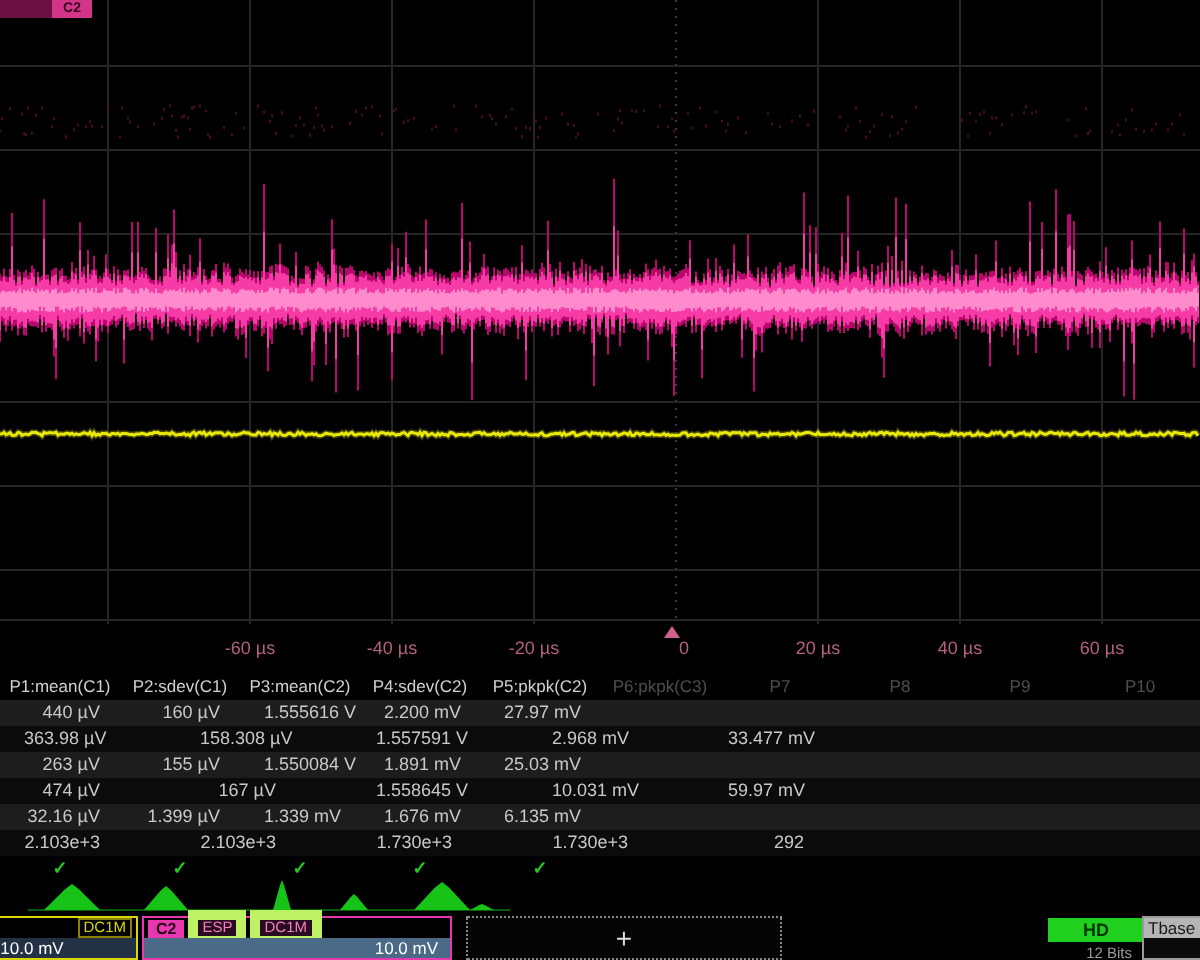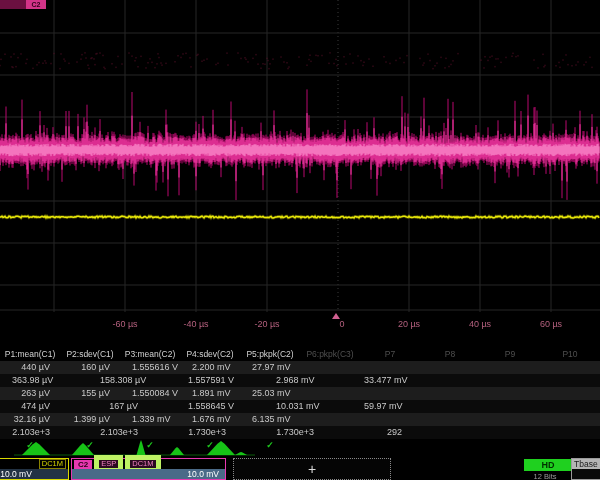--- a/index.html
+++ b/index.html
@@ -12,21 +12,21 @@
   #trace-chip .seg1{width:26px;height:9px;background:#6b1040;}
   #trace-chip .seg2{width:20px;height:9px;background:#d23488;color:#30001c;
                     font-size:7px;line-height:9px;text-align:center;font-weight:bold;}
   
   #axis-row{position:absolute;left:0;top:312px;width:600px;height:25px;background:#000;}
   .axis-label{position:absolute;top:7px;transform:translateX(-50%);font-size:9px;color:#b4607e;white-space:nowrap;}
   #trigger-marker{position:absolute;top:1px;width:0;height:0;transform:translateX(-50%);
                   border-left:4px solid transparent;border-right:4px solid transparent;
                   border-bottom:6px solid #cf6090;}
   
-  #measure-table{position:absolute;left:0;top:337px;width:600px;margin-top:11px;}
+  #measure-table{position:absolute;left:0;top:337px;width:600px;}
   .t-row{display:grid;grid-template-columns:repeat(10,60px);height:13px;line-height:13px;}
   .t-row.header{background:#000;height:13px;}
   .t-row.odd{background:#1d1d1d;}
   .t-row.even{background:#0b0b0b;gap:28px;}
   .t-row.checks{background:#000;height:12px;line-height:12px;}
   .t-cell{overflow:hidden;white-space:nowrap;}
   .t-cell.head{font-size:8.5px;text-align:center;color:#d2d2d2;}
   .t-cell.head.dim{color:#4f4f4f;}
   .t-cell.val{font-size:9px;text-align:right;padding-right:10px;color:#c9c9c9;padding-left:12px;}
   .t-cell.chk{font-size:9px;text-align:center;color:#1ecb1e;font-weight:bold;}
@@ -44,21 +44,21 @@
   #c2-box{left:60px;width:153px;border-color:#e838b0;}
   #c2-box .desc-val{background:#4a6a88;text-align:right;padding-right:6px;}
   .chan-chip{background:#e838b0;color:#2a0018;font-size:8px;font-weight:bold;
              padding:0 4px;line-height:9px;height:9px;}
   .badge-pink{font-size:7.5px;color:#f080c0;background:#2a0a20;border:5px solid #bef264;
               padding:0 2px;line-height:8px;}
   #add-box{left:222px;width:156px;border:1px dotted #888;background:#050505;
            color:#ddd;font-size:14px;display:flex;align-items:center;justify-content:center;}
   #hd-badge{position:absolute;left:513px;top:1px;width:48px;height:12px;background:#1fd01f;
             color:#003300;font-size:9px;font-weight:bold;text-align:center;line-height:12px;}
-  #hd-sub{position:absolute;left:513px;top:14px;width:42px;font-size:7.5px;color:#9a9a9a;text-align:center;}
+  #hd-sub{position:absolute;left:513px;top:14px;width:42px;font-size:7.5px;color:#9a9a9a;text-align:right;}
   #tbase-box{left:560px;width:100px;border-color:#9a9a9a;}
   #tbase-box .desc-top{background:#b5b5b5;color:#1a1a1a;font-size:8.5px;justify-content:flex-start;}
   #tbase-box .desc-val{background:#0a0a0a;text-align:left;padding-left:28px;}
 </style>
 </head>
 <body>
 
 <div id="screen">
 
   <div id="plot">

